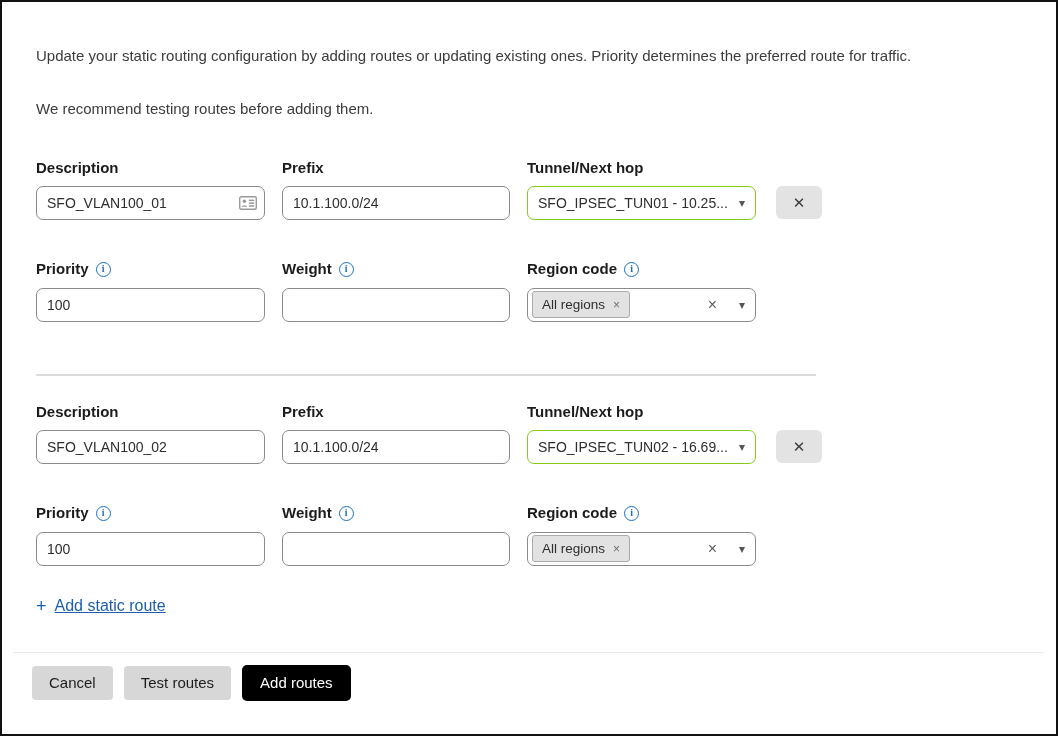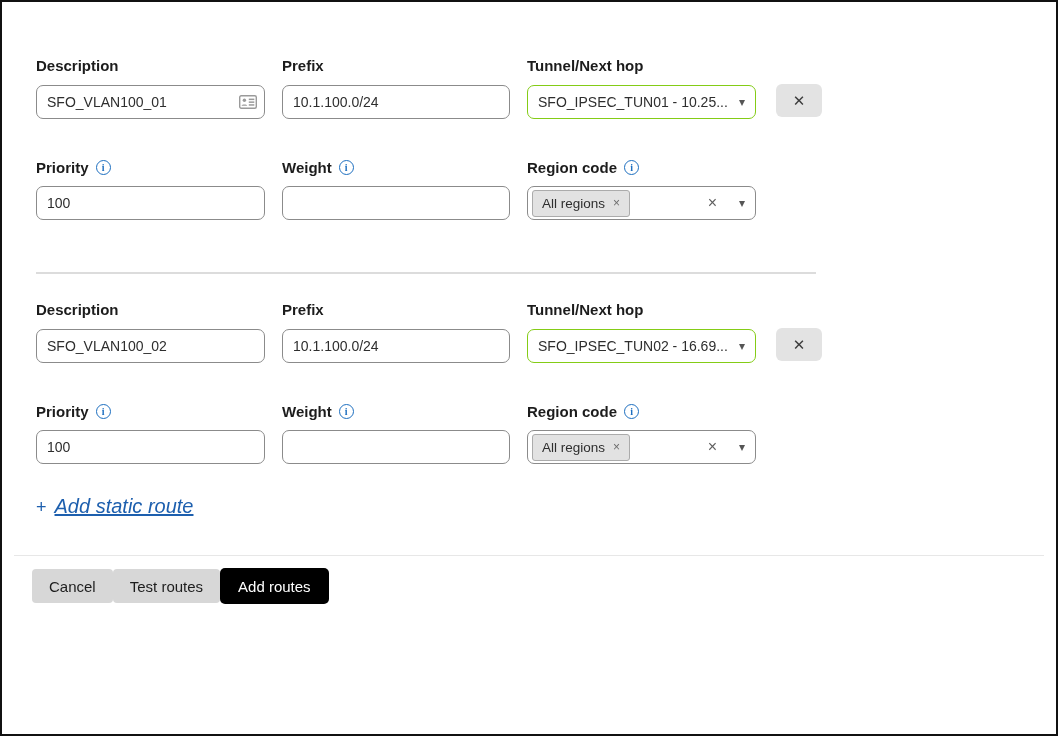--- a/index.html
+++ b/index.html
@@ -100,46 +100,47 @@
   }
   .route-section.second { margin-top:24px; }
 
   .add-link-row {
     margin-top:31px; display:flex; align-items:center; gap:8px;
     font-size:16px;
   }
   .plus-glyph { color:#1d5fae; font-size:18px; line-height:1; font-weight:400; }
   .add-link {
     color:#1d5fae; text-decoration:underline; cursor:pointer;
-    font-size:20px;
-    font-style:italic;
+    font-size:16px;
   }
 
   .footer-divider {
     border:none; border-top:1px solid #e7e7e7;
     margin:37px 12px 0 12px;
   }
   .footer { padding:12px 0 0 30px; display:flex; align-items:center; }
   .btn {
     height:34px; border:none; border-radius:4px;
     font-size:15px; font-family:"Liberation Sans", sans-serif;
     cursor:pointer; padding:0 17px;
   }
-  .btn.secondary { background:#d7d7d7; color:#1d1d1d; }
+  .btn.secondary { background:#d7d7d7; color:#1d1d1d; margin-right:11px; }
   .btn.primary {
     background:#000000; color:#ffffff; border-radius:5px;
     height:36px; padding:0 18px; font-weight:400;
   }
 </style>
 </head>
 <body>
 
 <div class="dialog">
   <div class="content">
 
+    <p class="intro p1">Update your static routing configuration by adding routes or updating existing ones. Priority determines the preferred route for traffic.</p>
+    <p class="intro p2">We recommend testing routes before adding them.</p>
 
     <div class="route-section">
       <div class="field-row">
         <div class="fg">
           <div class="field-label">Description</div>
           <div class="input-wrap">
             <input class="text-input" type="text" value="SFO_VLAN100_01" style="">
             <svg class="autofill-icon" viewBox="0 0 18 14">
               <rect x="0.7" y="0.7" width="16.6" height="12.6" rx="1.5" fill="none" stroke="#9a9a9a" stroke-width="1.4"></rect>
               <circle cx="5.4" cy="5.2" r="1.7" fill="#9a9a9a"></circle>

